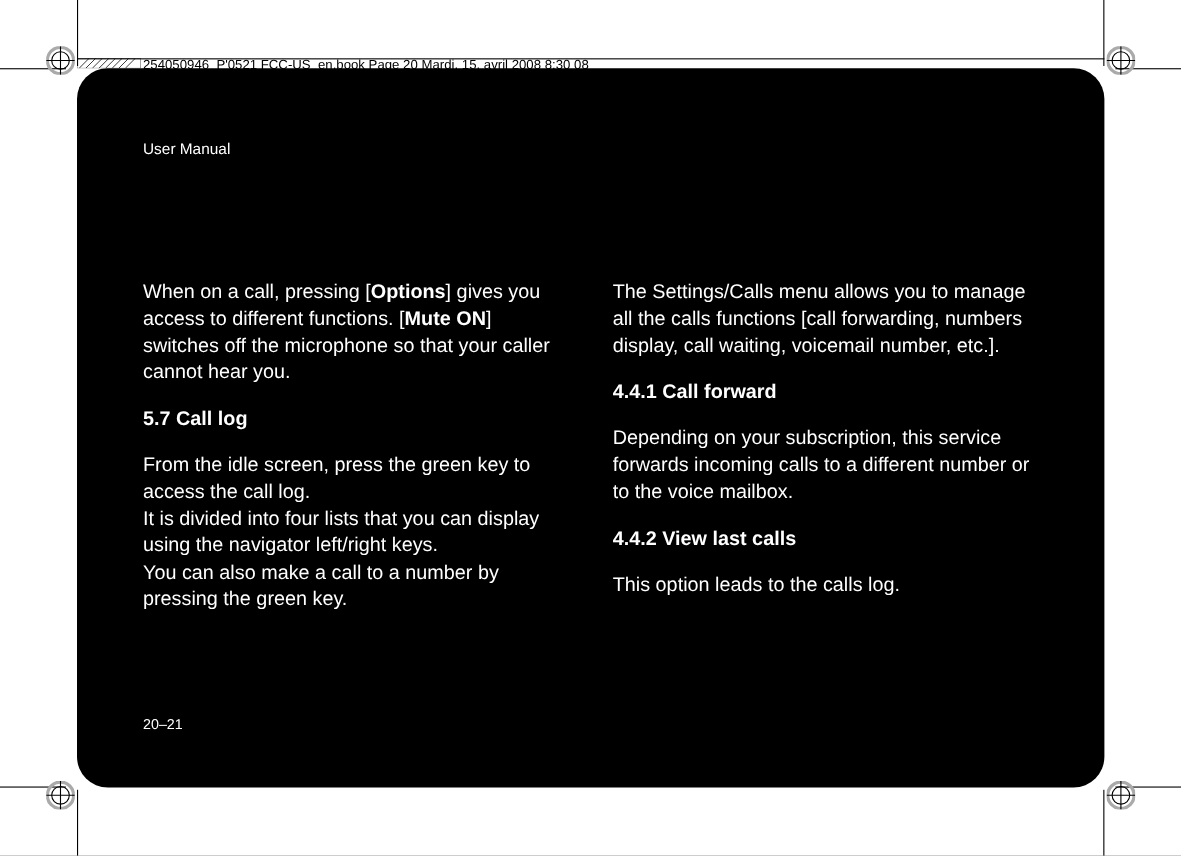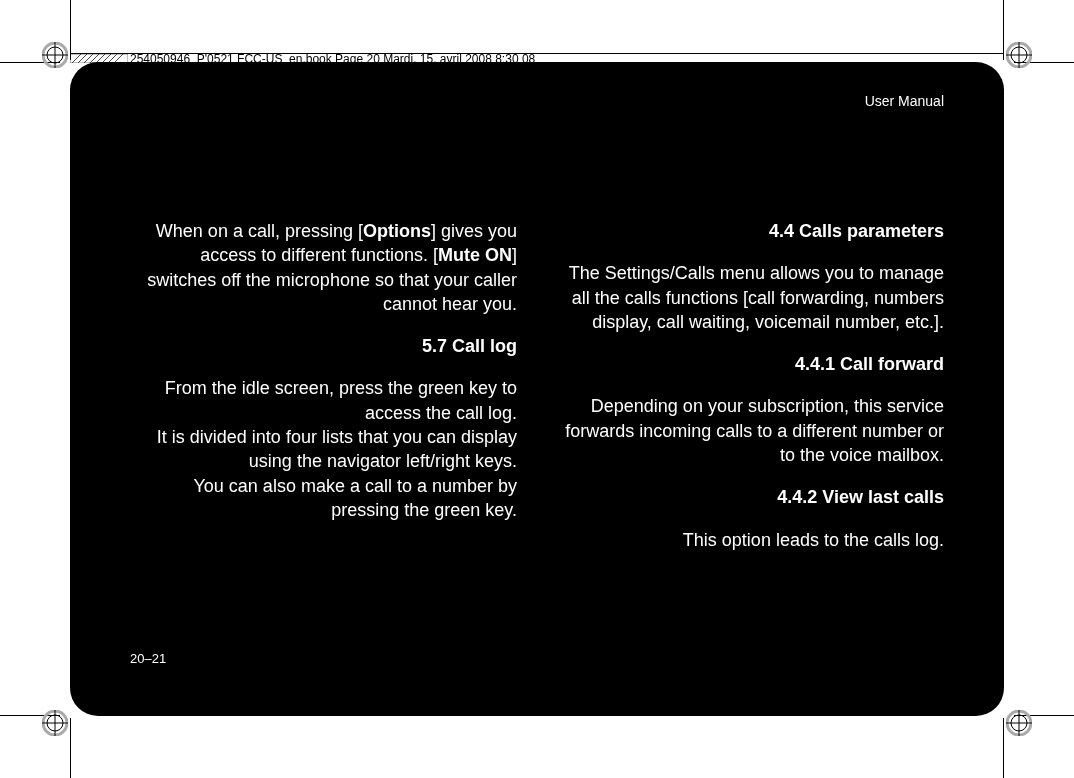--- a/index.html
+++ b/index.html
@@ -54,22 +54,21 @@
 
   .page {
     position: absolute;
     top: 62px;
     left: 70px;
     right: 70px;
     bottom: 62px;
     background: #000;
     border-radius: 28px;
     color: #fff;
-    padding: 31px 60px 40px 60px;
-    text-align: right;
+    padding: 65px 60px 40px 60px;
   }
 
   .manual-title {
     font-size: 14px;
     margin-bottom: 110px;
   }
 
   .columns {
     display: flex;
     gap: 40px;
@@ -161,21 +160,20 @@
       <div class="para">
         <span>When on a call, pressing [</span><span class="inline-bold">Options</span><span>] gives you access to different functions. [</span><span class="inline-bold">Mute ON</span><span>] switches off the microphone so that your caller cannot hear you.</span>
       </div>
       <div class="heading">5.7 Call log</div>
       <div>From the idle screen, press the green key to access the call log.</div>
       <div>It is divided into four lists that you can display using the navigator left/right keys.</div>
       <div>You can also make a call to a number by pressing the green key.</div>
     </div>
 
     <div class="col">
-      <div class="heading">4.4 Calls parameters</div>
       <div class="para">The Settings/Calls menu allows you to manage all the calls functions [call forwarding, numbers display, call waiting, voicemail number, etc.].</div>
       <div class="heading">4.4.1 Call forward</div>
       <div class="para">Depending on your subscription, this service forwards incoming calls to a different number or to the voice mailbox.</div>
       <div class="heading">4.4.2 View last calls</div>
       <div>This option leads to the calls log.</div>
     </div>
 
   </div>
 
   <div class="page-num">20–21</div>

